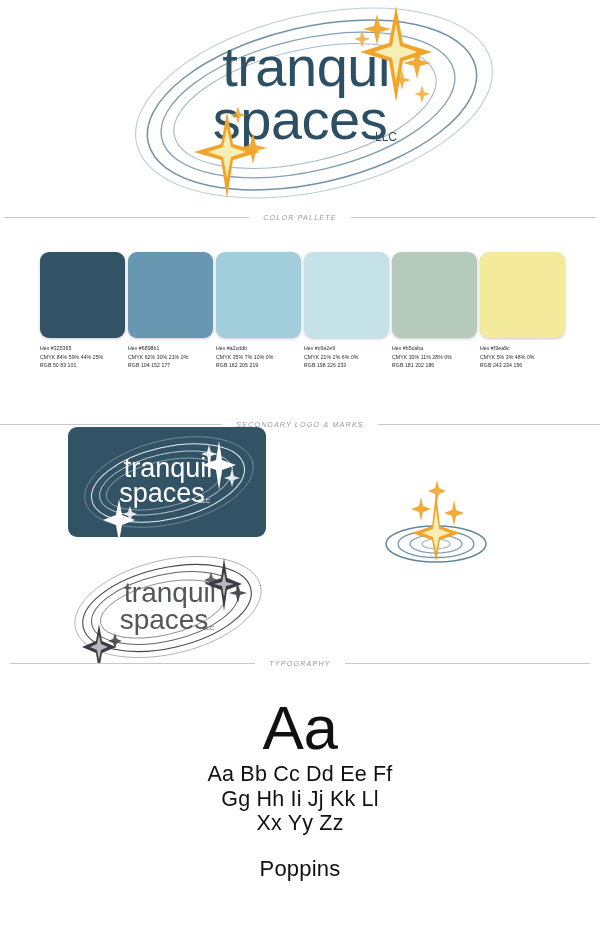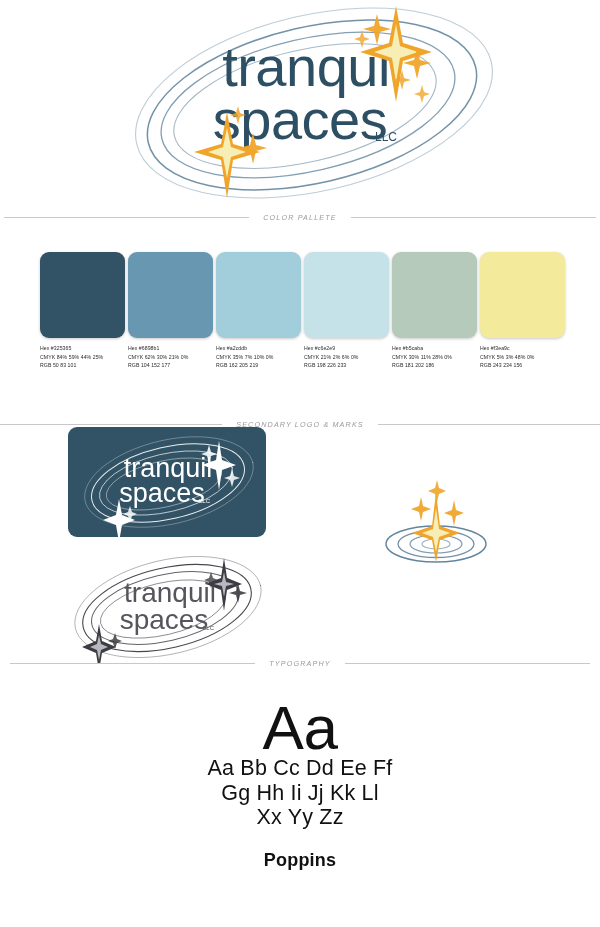--- a/index.html
+++ b/index.html
@@ -64,23 +64,23 @@
     text-align: center; color: #111;
   }
   #type-aa {
     font-size: 62px; font-weight: 400; line-height: 56px;
     letter-spacing: -0.5px;
   }
   .type-line {
     font-size: 21.5px; line-height: 24.5px; font-weight: 400;
     letter-spacing: 0.2px;
   }
-  #type-alphabet { }
+  #type-alphabet { margin-top: 6px; }
   #type-fontname {
-    margin-top: 20px; font-size: 18px; font-weight: 700; letter-spacing: 0.2px;
+    margin-top: 20px; font-size: 22px; font-weight: 400; letter-spacing: 0.2px;
   }
 </style>
 </head>
 <body>
 
 <div class="page">
 
   <div id="hero-logo">
     <svg viewBox="0 0 420 205" xmlns="http://www.w3.org/2000/svg">
       <g fill="none" stroke="#5a7f99" stroke-linecap="round">

